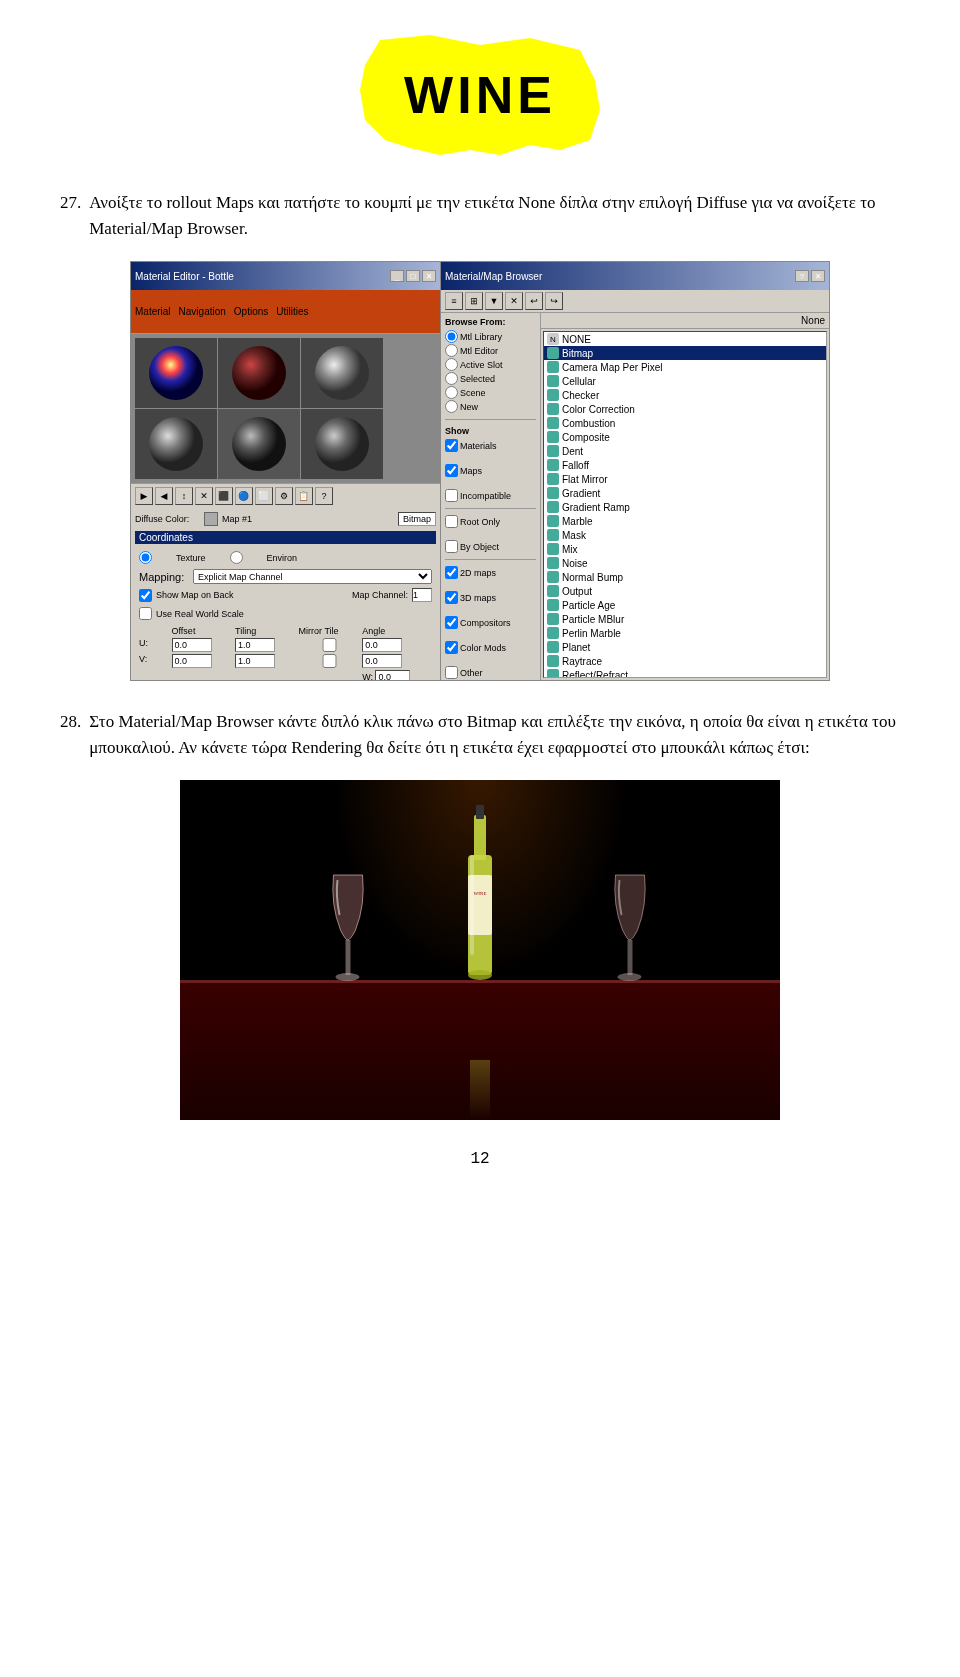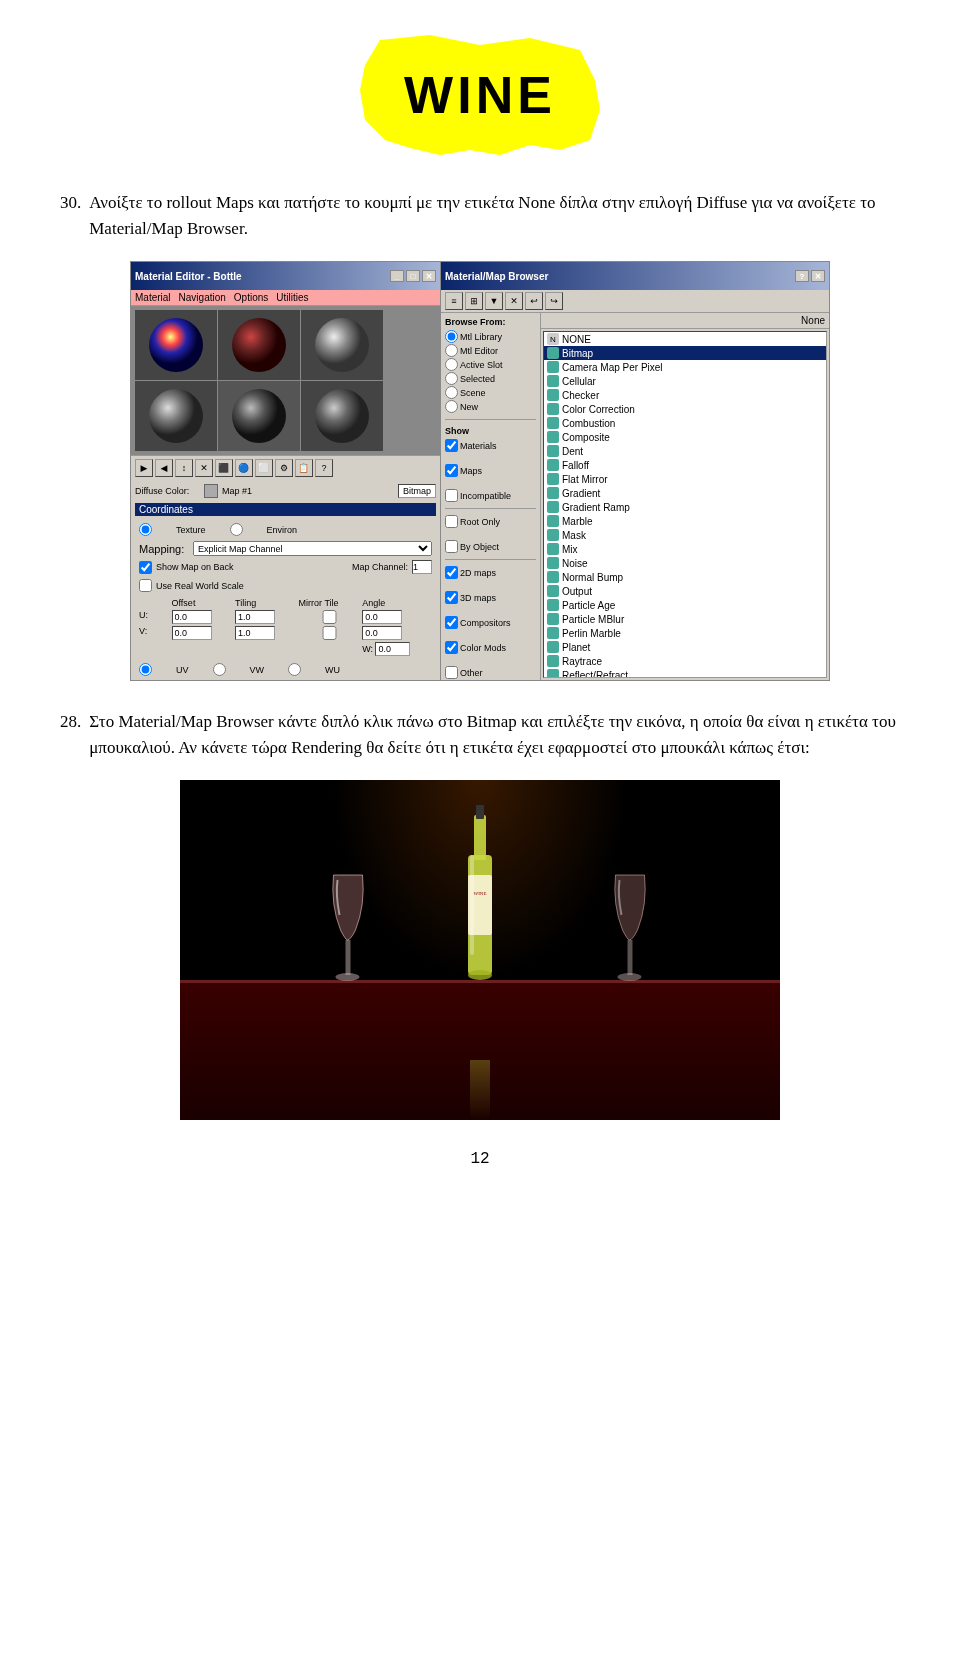--- a/index.html
+++ b/index.html
@@ -64,44 +64,44 @@
       width: 310px;
       background: #d4d0c8;
       border-right: 1px solid #888;
       display: flex;
       flex-direction: column;
     }
     .win-titlebar {
       background: linear-gradient(to right, #0a246a, #a6b5d7);
       color: white;
       font-size: 10px;
-      font-weight: bold;
+      font-weight: normal;
       padding: 14px 4px;
       display: flex;
       align-items: center;
       justify-content: space-between;
       height: 18px;
     }
     .win-titlebar-btns {
       display: flex;
       gap: 2px;
     }
     .win-btn {
       width: 14px; height: 12px;
       background: #d4d0c8;
       border: 1px solid #888;
       font-size: 8px;
       display: flex; align-items: center; justify-content: center;
       cursor: pointer;
     }
     .win-menubar {
-      background: #fca5a5;
+      background: #c2410c;
       display: flex;
       gap: 8px;
-      padding: 2px 4px;
+      padding: 16px 4px;
       font-size: 10px;
       border-bottom: 1px solid #999;
     }
     .win-menubar span { cursor: pointer; }
 
     .mat-spheres-grid {
       display: grid;
       grid-template-columns: repeat(3, 82px);
       gap: 1px;
       padding: 4px;
@@ -338,21 +338,21 @@
 <div class="wine-header">
   <div class="wine-logo-container">
     <svg class="wine-splash" viewBox="0 0 260 130" xmlns="http://www.w3.org/2000/svg">
       <polygon points="30,10 80,5 130,15 180,8 230,20 245,50 250,80 240,110 210,120 180,115 150,125 120,120 90,125 60,118 35,110 15,90 10,60 15,35" fill="#ffff00"></polygon>
     </svg>
     <span class="wine-text">WINE</span>
   </div>
 </div>
 
 <div class="numbered-paragraph">
-  <span class="para-num">30.</span>
+  <span class="para-num">27.</span>
   <span>Ανοίξτε το rollout Maps και πατήστε το κουμπί με την ετικέτα None δίπλα στην επιλογή Diffuse για να ανοίξετε το Material/Map Browser.</span>
 </div>
 
 <div class="screenshot-container">
   <div class="screenshot-box">
 
     <div class="mat-editor">
       <div class="win-titlebar">
         <span>Material Editor - Bottle</span>
         <div class="win-titlebar-btns">

